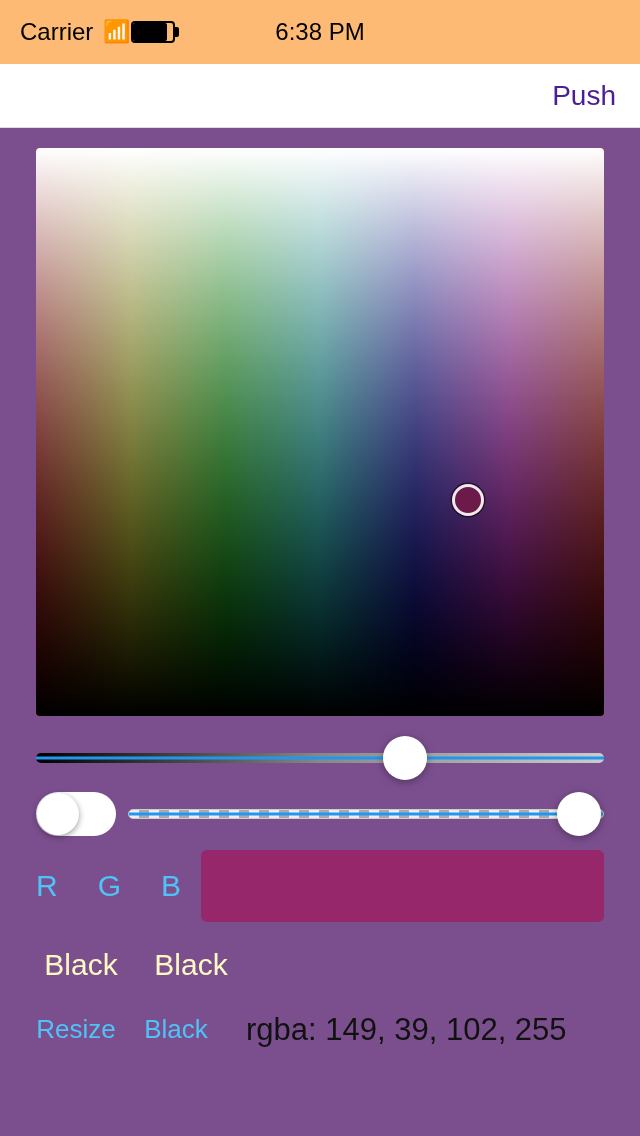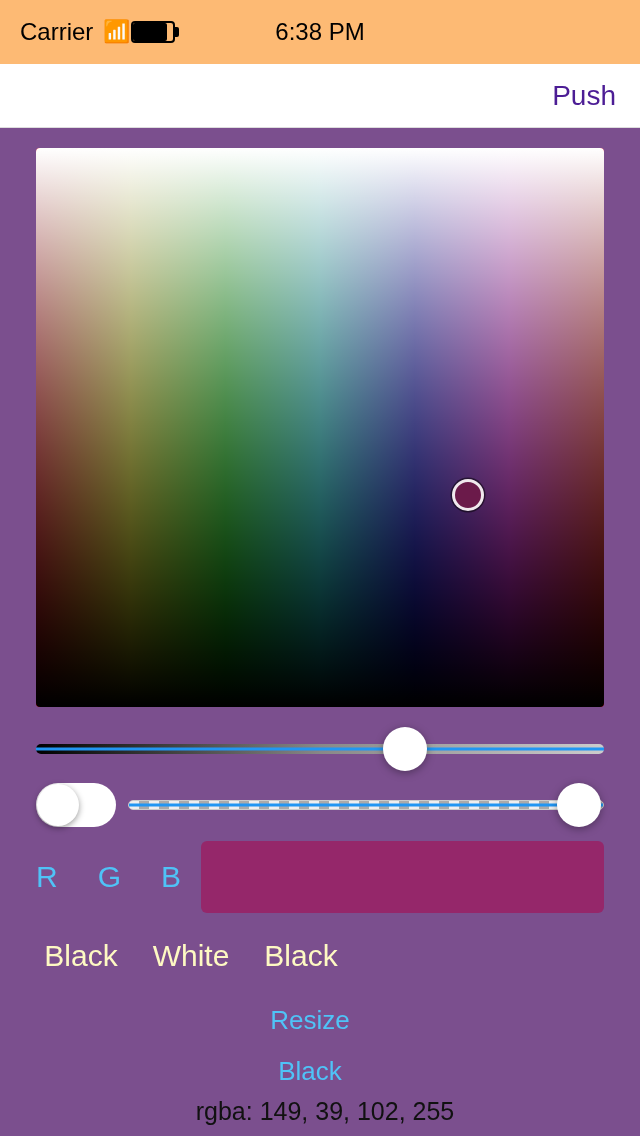--- a/index.html
+++ b/index.html
@@ -257,33 +257,32 @@
       padding: 12px 20px 12px 0;
       min-width: 110px;
     }
 
     
     #bottom-row {
       width: 568px;
       display: flex;
       align-items: center;
       gap: 0;
-      flex-direction: column;
     }
     .action-btn {
       font-size: 26px;
       color: #4FC3F7;
       background: none;
       border: none;
       cursor: pointer;
       padding: 10px 20px 10px 0;
       min-width: 100px;
     }
     .rgba-text {
-      font-size: 25px;
+      font-size: 31px;
       color: #111;
       margin-left: 10px;
     }
   </style>
 </head>
 <body>
 
 <div id="status-bar">
   <div class="status-left">
     <span>Carrier</span>
@@ -339,21 +338,20 @@
     <div class="rgb-labels">
       <span class="rgb-label">R</span>
       <span class="rgb-label">G</span>
       <span class="rgb-label">B</span>
     </div>
     <div class="color-preview" style="background:#95276A;"></div>
   </div>
 
   <div id="presets-row">
     <button class="preset-btn">Black</button>
-    <button class="preset-btn">White</button>
     <button class="preset-btn">Black</button>
   </div>
 
   <div id="bottom-row">
     <button class="action-btn">Resize</button>
     <button class="action-btn">Black</button>
     <span class="rgba-text">rgba: 149, 39, 102, 255</span>
   </div>
 
 </div>

